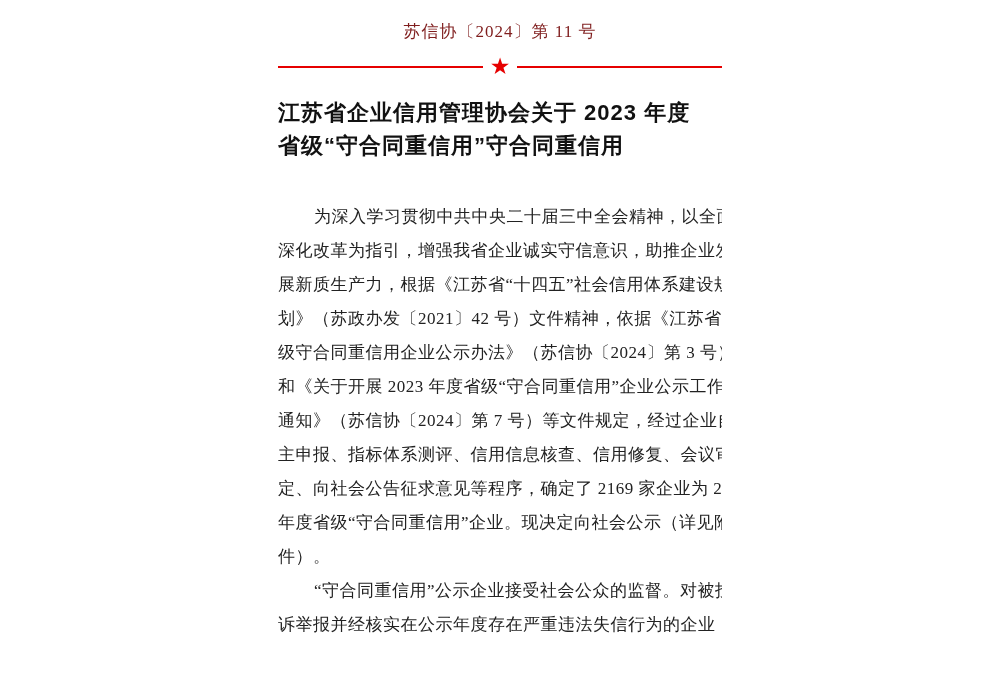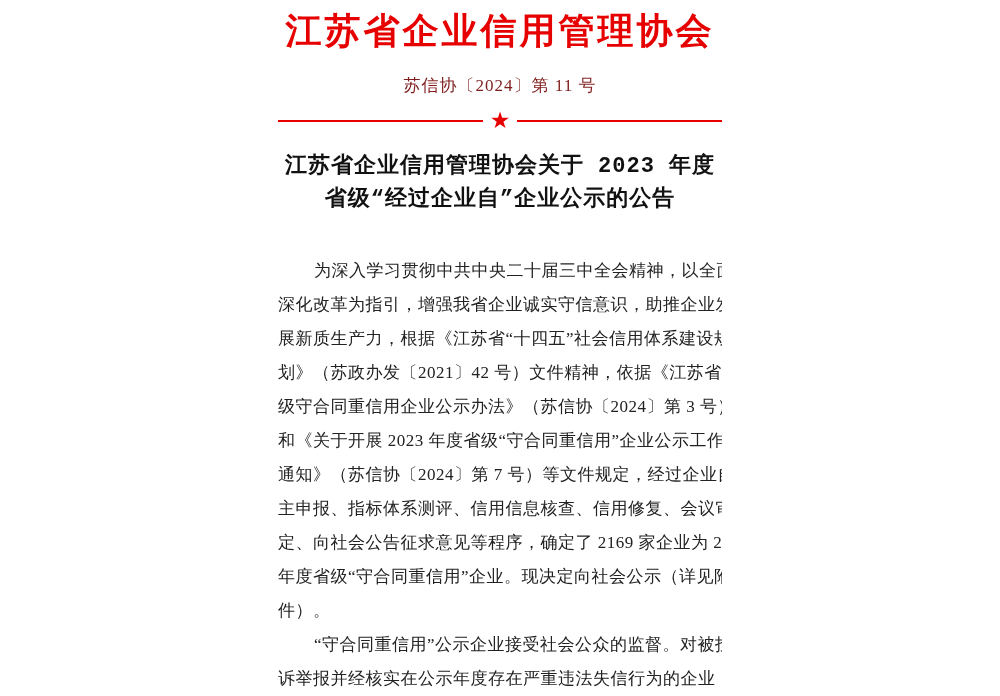--- a/index.html
+++ b/index.html
@@ -28,23 +28,23 @@
     margin-top:14px;height:22px;
     display:flex;align-items:center;
   }
   .rule{flex:1 1 auto;height:1.5px;background:var(--red);}
   .star{
     flex:0 0 auto;width:34px;text-align:center;color:var(--red);
     font-size:23px;line-height:22px;
   }
   .doc-title{
     margin:18px 0 16px 0;
-    font-family:Liberation Mono, monospace;
+    font-family:Liberation Sans, sans-serif;
     font-size:22px;line-height:33px;font-weight:bold;
-    text-align:center;color:#111111;letter-spacing:1px;
+    text-align:left;color:#111111;letter-spacing:1px;
   }
   .title-line{display:block;white-space:nowrap;}
   .body-text{
     margin-top:38px;
     font-size:17px;color:#222222;
   }
   .body-line{
     height:34px;line-height:34px;
     white-space:nowrap;overflow:hidden;
     text-align:justify;text-align-last:justify;
@@ -52,33 +52,32 @@
   }
   .body-line.indent{text-indent:36px;}
   .body-line.para-end{text-align-last:left;}
 </style>
 </head>
 <body>
 
 <div class="page">
   <div class="content">
 
-    <h1 class="org-name">江苏省企业信用管理协会</h1>
 
     <div class="doc-number">苏信协〔2024〕第 11 号</div>
 
     <div class="divider">
       <span class="rule"></span>
       <span class="star">★</span>
       <span class="rule"></span>
     </div>
 
     <h2 class="doc-title">
       <span class="title-line">江苏省企业信用管理协会关于 2023 年度</span>
-      <span class="title-line">省级“经过企业自”企业公示的公告</span>
+      <span class="title-line">省级“守合同重信用”守合同重信用</span>
     </h2>
 
     <div class="body-text">
       <div class="body-line indent">为深入学习贯彻中共中央二十届三中全会精神，以全面</div>
       <div class="body-line">深化改革为指引，增强我省企业诚实守信意识，助推企业发</div>
       <div class="body-line">展新质生产力，根据《江苏省“十四五”社会信用体系建设规</div>
       <div class="body-line">划》（苏政办发〔2021〕42 号）文件精神，依据《江苏省省</div>
       <div class="body-line">级守合同重信用企业公示办法》（苏信协〔2024〕第 3 号）</div>
       <div class="body-line">和《关于开展 2023 年度省级“守合同重信用”企业公示工作的</div>
       <div class="body-line">通知》（苏信协〔2024〕第 7 号）等文件规定，经过企业自</div>

